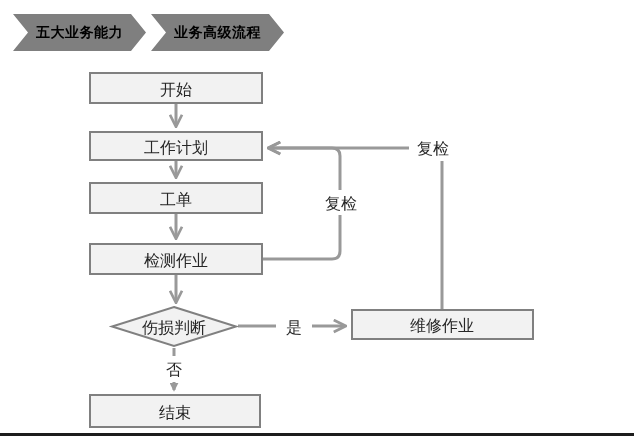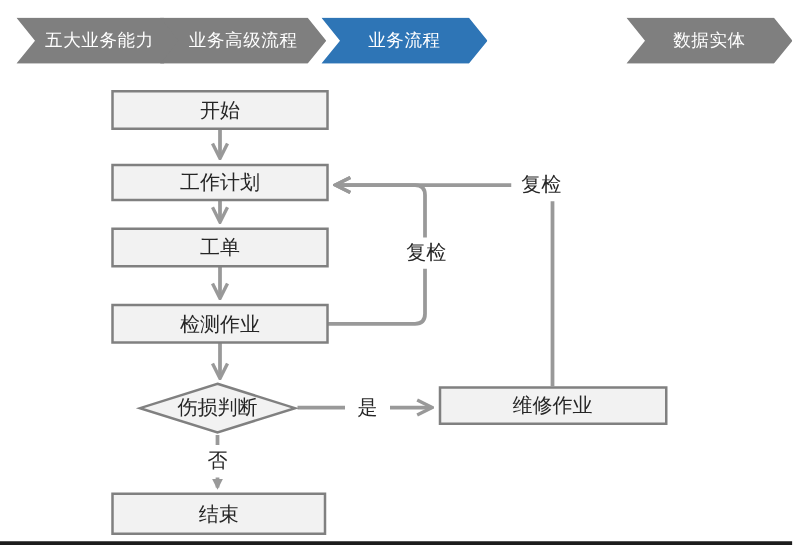--- a/index.html
+++ b/index.html
@@ -3,23 +3,23 @@
 <meta charset="utf-8">
 <style>
   html,body{margin:0;padding:0;background:#ffffff;}
   body{font-family:"Liberation Sans","DejaVu Sans",sans-serif;}
   .stage{position:relative;width:634px;height:439px;background:#ffffff;overflow:hidden;}
 
   
   .breadcrumb{position:absolute;left:0;top:0;width:634px;height:56px;}
   .chev{
     position:absolute;top:14px;height:37px;width:133px;
-    background:#7f7f7f;color:#ffffff;
+    background:#7f7f7f;color:#000000;
     display:flex;align-items:center;justify-content:center;
-    font-size:14px;font-weight:normal;letter-spacing:.5px;
+    font-size:14px;font-weight:bold;letter-spacing:.5px;
     clip-path:polygon(0 0,118px 0,133px 50%,118px 100%,0 100%,15px 50%);
     cursor:pointer;box-sizing:border-box;
   }
   .chev.active{background:#2e75b6;}
 
   
   .flow{position:absolute;left:0;top:0;}
   .node{fill:#f2f2f2;stroke:#808080;stroke-width:2;}
   .edge{stroke:#999999;stroke-width:3;fill:none;}
   .nlabel{fill:#262626;font-size:16px;text-anchor:middle;dominant-baseline:central;}
@@ -30,28 +30,22 @@
 </style>
 </head>
 <body>
 
 <div class="stage">
 
   <nav class="breadcrumb">
     <div class="chev" style="left:13px">
         <span>五大业务能力</span>
       </div>
-    <div class="chev" style="left:128px">
+    <div class="chev" style="left:151px">
         <span>业务高级流程</span>
-      </div>
-    <div class="chev active" style="left:257px">
-        <span>业务流程</span>
-      </div>
-    <div class="chev" style="left:501px">
-        <span>数据实体</span>
       </div>
   </nav>
 
   <svg class="flow" width="634" height="439" viewBox="0 0 634 439">
     <defs>
       <marker id="arrowOpen" viewBox="0 0 10 10" refX="8.5" refY="5" markerWidth="5" markerHeight="5" orient="auto-start-reverse">
         <path d="M1,1 L9,5 L1,9" fill="none" stroke="#999999" stroke-width="1.8"></path>
       </marker>
       <marker id="arrowSmall" viewBox="0 0 10 10" refX="8" refY="5" markerWidth="3" markerHeight="3" orient="auto-start-reverse">
         <path d="M0,0 L10,5 L0,10 z" fill="#999999"></path>

